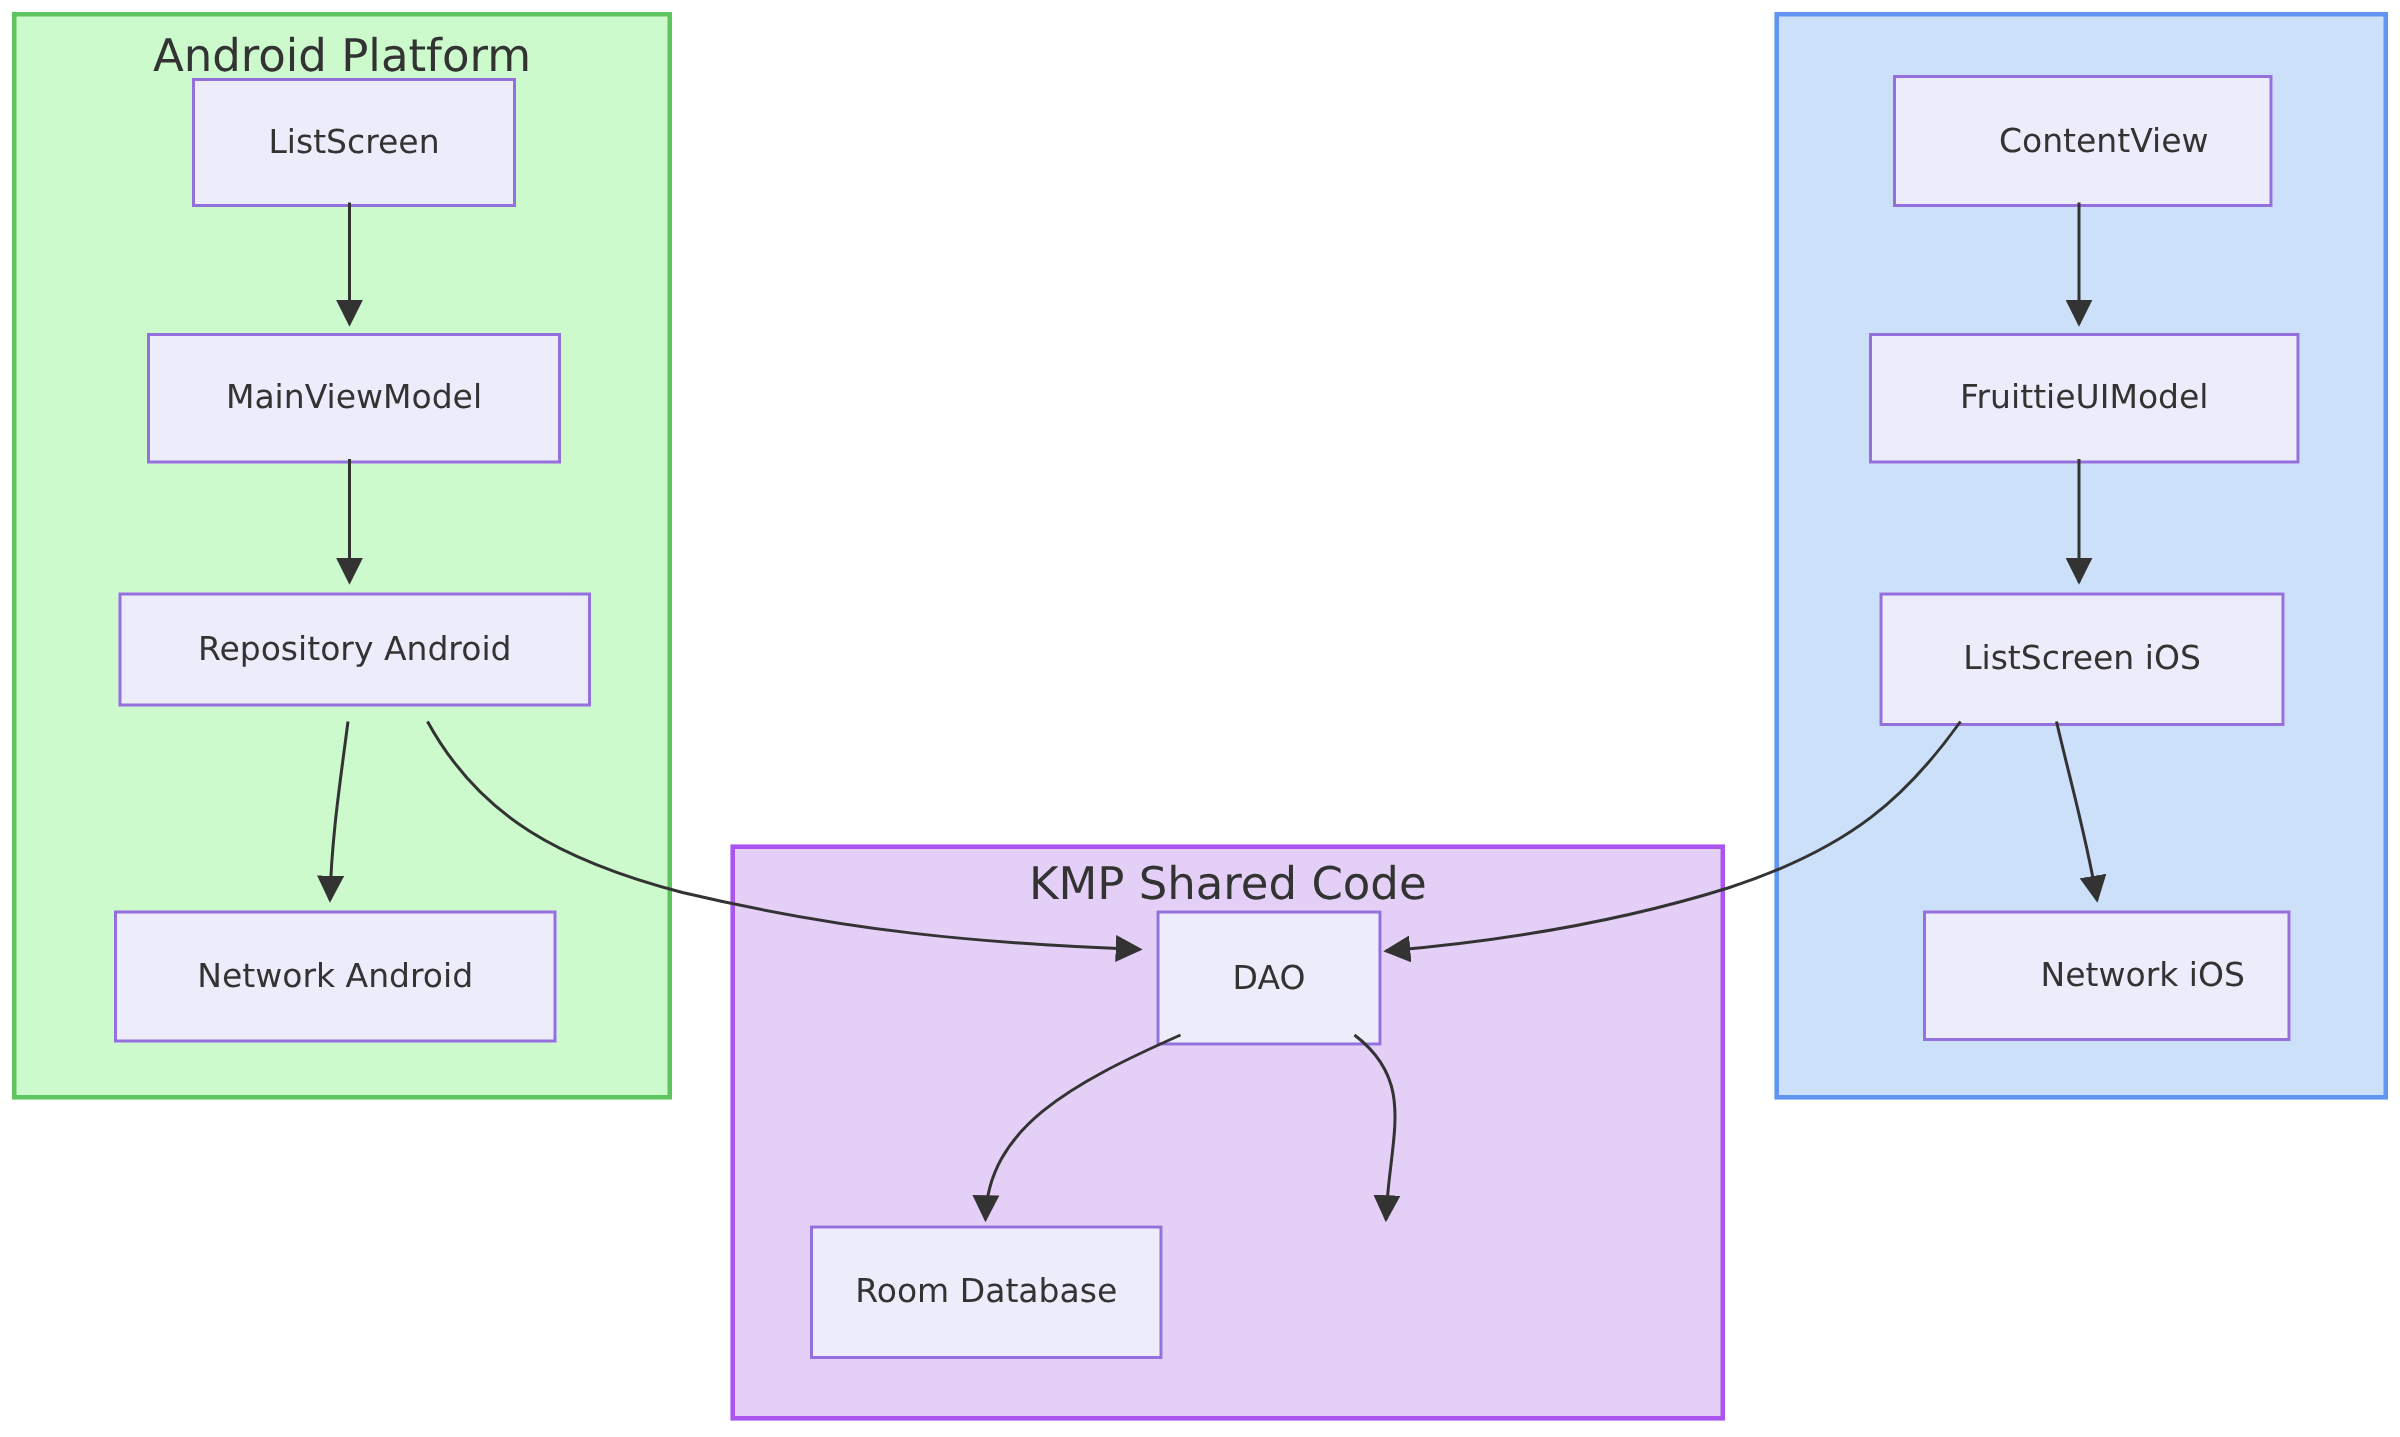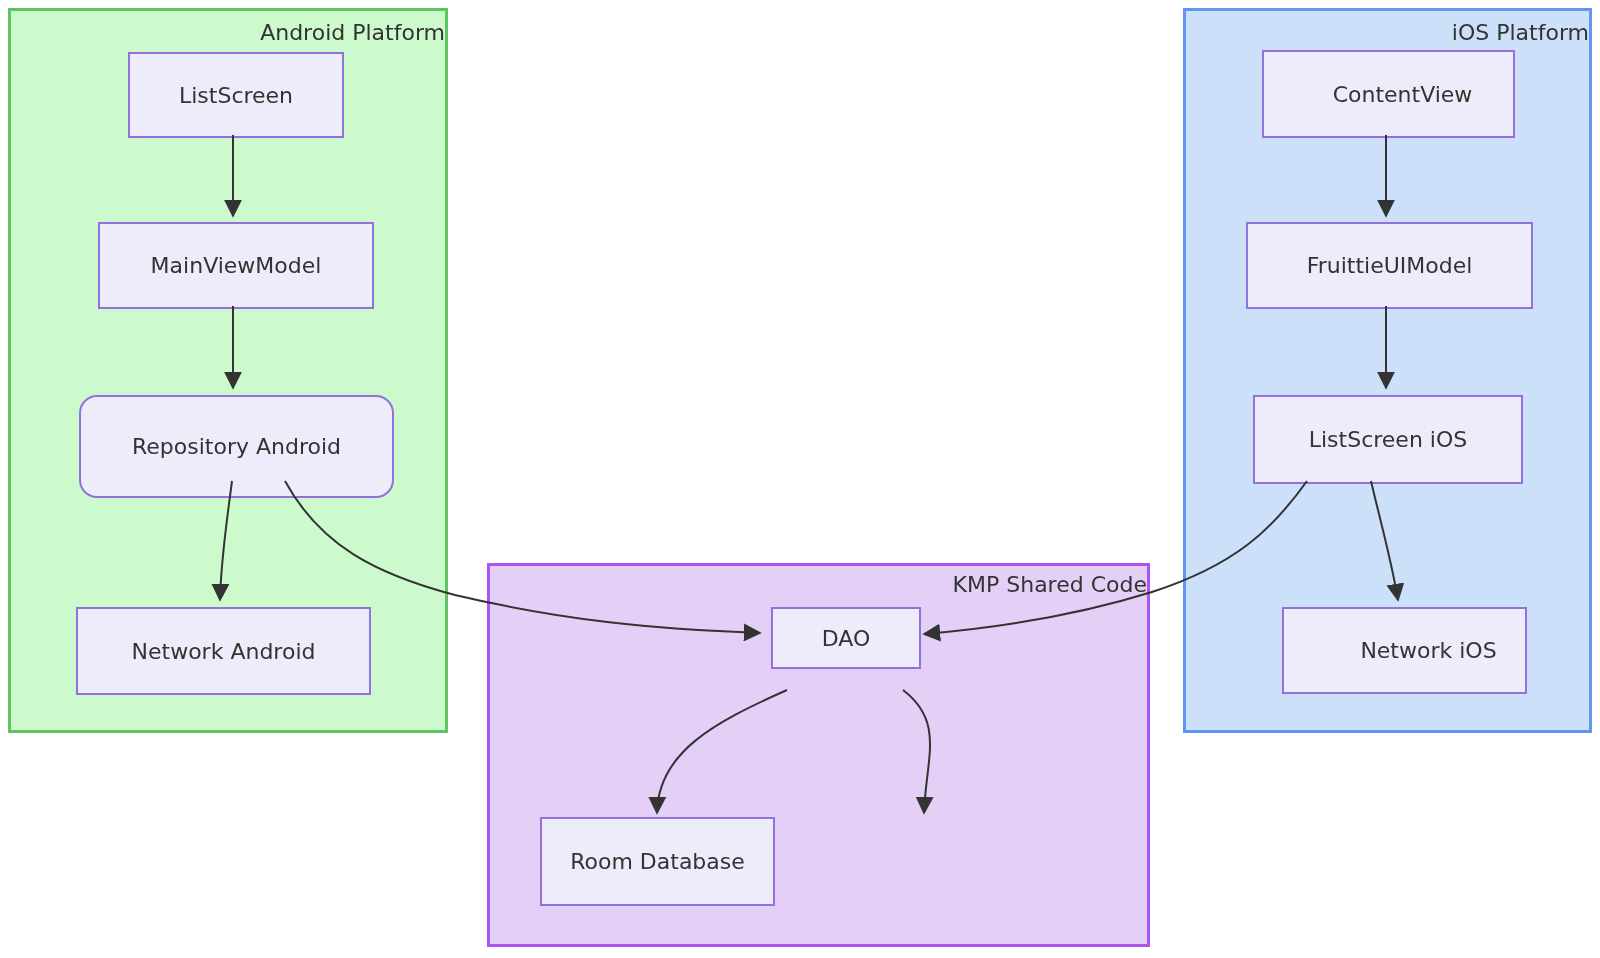--- a/index.html
+++ b/index.html
@@ -17,22 +17,22 @@
     box-sizing: border-box;
     border: 3px solid;
   }
   .group--android { background: var(--android-fill); border-color: var(--android-border); }
   .group--ios     { background: var(--ios-fill);     border-color: var(--ios-border); }
   .group--kmp     { background: var(--kmp-fill);     border-color: var(--kmp-border); }
   .group-title {
     position: absolute;
     left: 0; right: 0;
     top: 9px;
-    text-align: right;
-    font-size: 22px;
+    text-align: center;
+    font-size: 30px;
     line-height: 1.2;
     color: var(--text, #333);
     white-space: nowrap;
   }
   .node {
     position: absolute;
     box-sizing: border-box;
     background: var(--node-fill);
     border: 2px solid var(--node-border);
     display: flex;
@@ -63,47 +63,46 @@
 <div class="canvas">
 
   <div class="group group--android" style="left:8px; top:8px; width:440px; height:725px;">
     <div class="group-title">Android Platform</div>
     <div class="node" style="left:117px; top:41px;  width:216px; height:86px;">
       <span>ListScreen</span>
     </div>
     <div class="node" style="left:87px;  top:211px; width:276px; height:87px;">
       <span>MainViewModel</span>
     </div>
-    <div class="node" style="left:68px;  top:384px; width:315px; height:103px;border-radius:18px;">
+    <div class="node" style="left:68px;  top:384px; width:315px; height:76px;">
       <span>Repository Android</span>
     </div>
     <div class="node" style="left:65px;  top:596px; width:295px; height:88px;">
       <span>Network Android</span>
     </div>
   </div>
 
   <div class="group group--ios" style="left:1183px; top:8px; width:409px; height:725px;">
-    <div class="group-title">iOS Platform</div>
     <div class="node" style="left:76px; top:39px;  width:253px; height:88px;padding-left:28px;">
       <span>ContentView</span>
     </div>
     <div class="node" style="left:60px; top:211px; width:287px; height:87px;">
       <span>FruittieUIModel</span>
     </div>
     <div class="node" style="left:67px; top:384px; width:270px; height:89px;">
       <span>ListScreen iOS</span>
     </div>
     <div class="node" style="left:96px; top:596px; width:245px; height:87px;padding-left:48px;">
       <span>Network iOS</span>
     </div>
   </div>
 
   <div class="group group--kmp" style="left:487px; top:563px; width:663px; height:384px;">
     <div class="group-title" style="top:6px;">KMP Shared Code</div>
-    <div class="node" style="left:281px; top:41px;  width:150px; height:62px;">
+    <div class="node" style="left:281px; top:41px;  width:150px; height:90px;">
       <span>DAO</span>
     </div>
     <div class="node" style="left:50px;  top:251px; width:235px; height:89px;">
       <span>Room Database</span>
     </div>
   </div>
 
   <svg class="edges" viewBox="0 0 1600 958">
     <defs>
       <marker id="arrow" viewBox="0 0 10 10" refX="9" refY="5" markerWidth="9" markerHeight="9" orient="auto-start-reverse">

